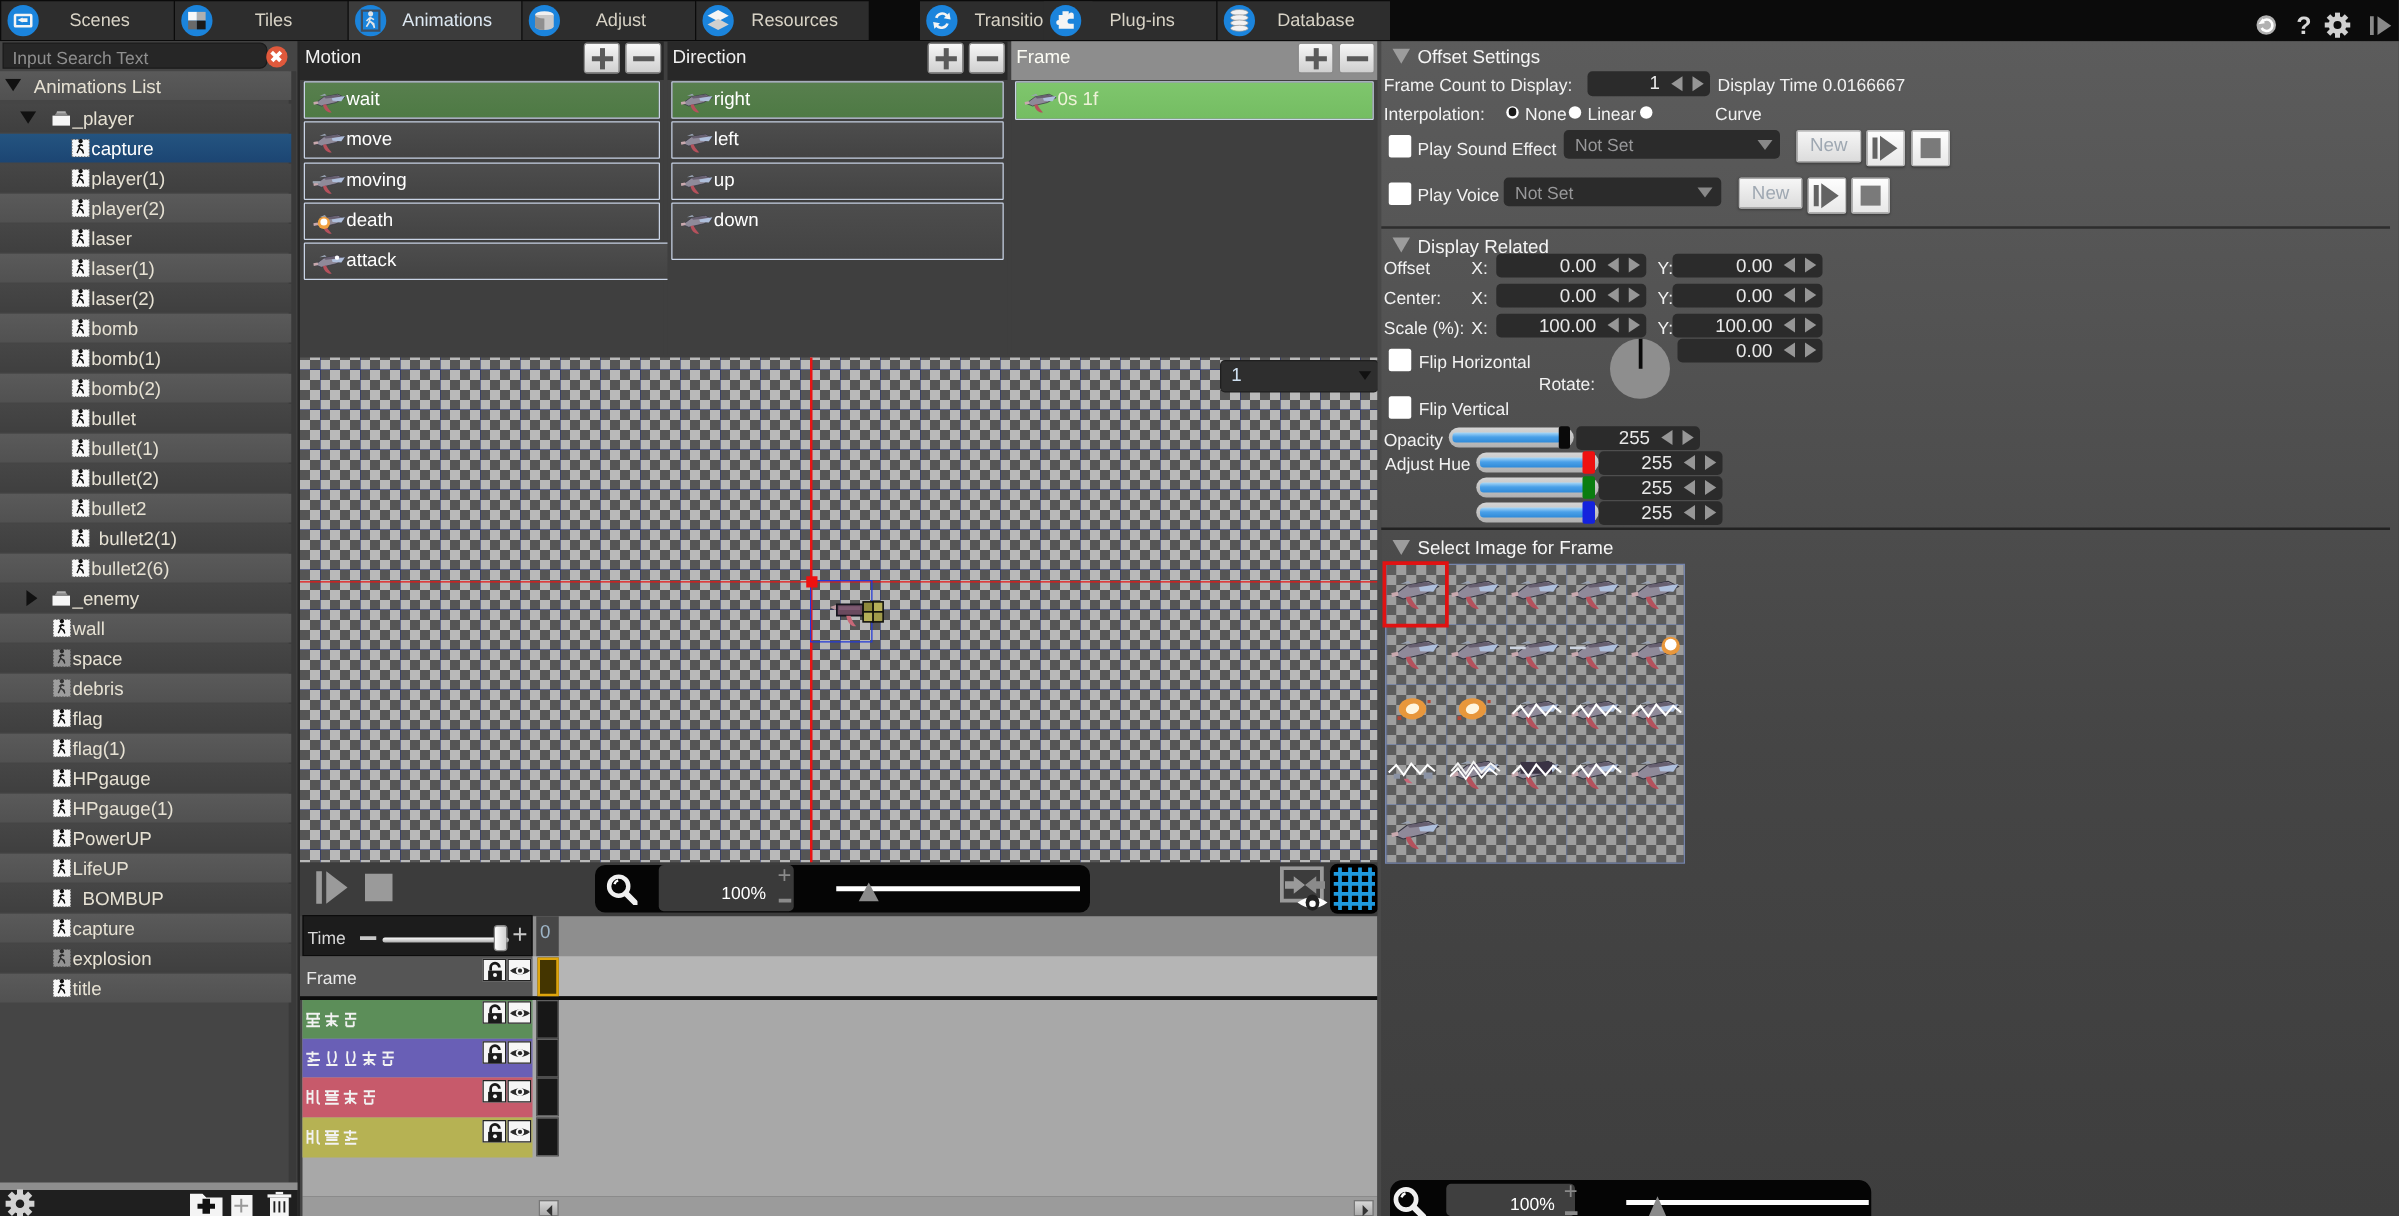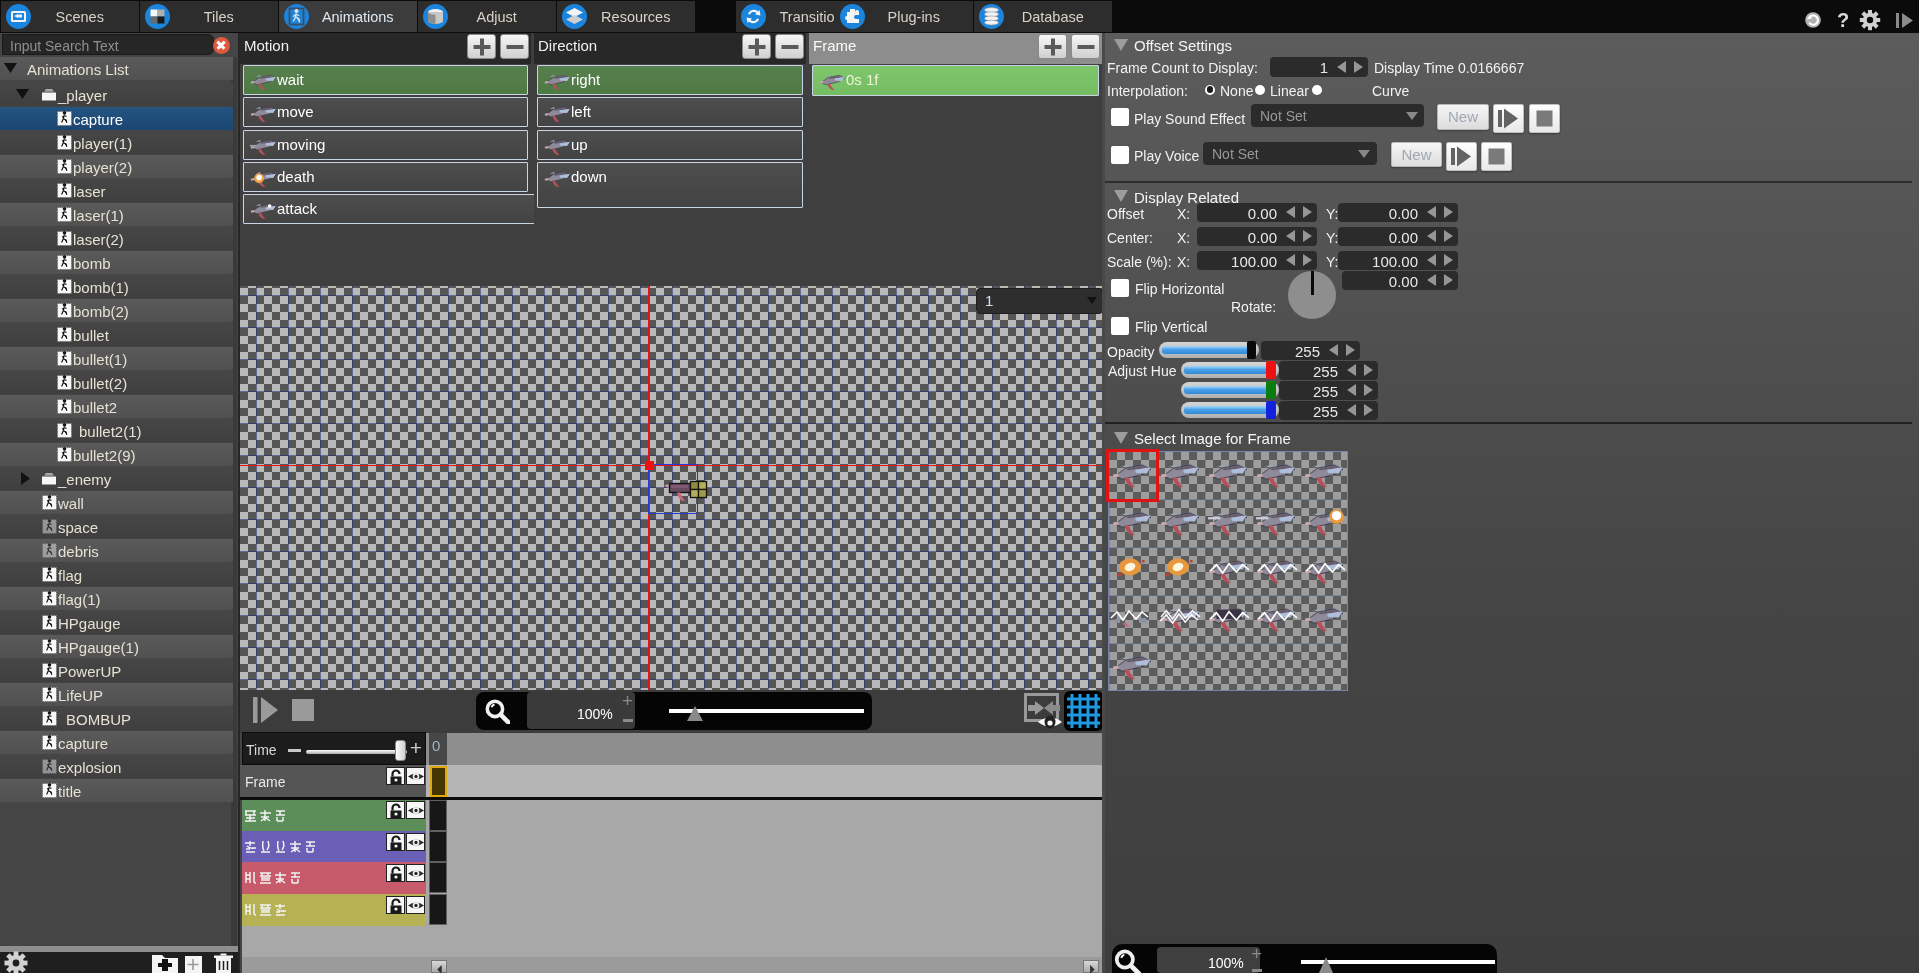--- a/index.html
+++ b/index.html
@@ -266,21 +266,21 @@
 <div class="row rowB" style="top:419px">
     <svg class="ab" style="left:57px;top:4px" width="15" height="15">
       <use href="#filmg"></use>
     </svg>
     <div class="txt" style="left:79px;top:3.5px">bullet2(1)</div>
   </div>
 <div class="row rowA" style="top:443px">
     <svg class="ab" style="left:57px;top:4px" width="15" height="15">
       <use href="#filmg"></use>
     </svg>
-    <div class="txt" style="left:73px;top:3.5px">bullet2(9)</div>
+    <div class="txt" style="left:73px;top:3.5px">bullet2(6)</div>
   </div>
 <div class="row rowB" style="top:467px">
     <svg class="ab" style="left:21px;top:5px" width="9" height="13">
       <path d="M0,0 L9,6.5 L0,13 Z" fill="#111"></path>
     </svg>
     <svg class="ab" style="left:41px;top:4px" width="16" height="16">
       <use href="#foldg"></use>
     </svg>
     <div class="txt" style="left:58px;top:3.5px">_enemy</div>
   </div>

